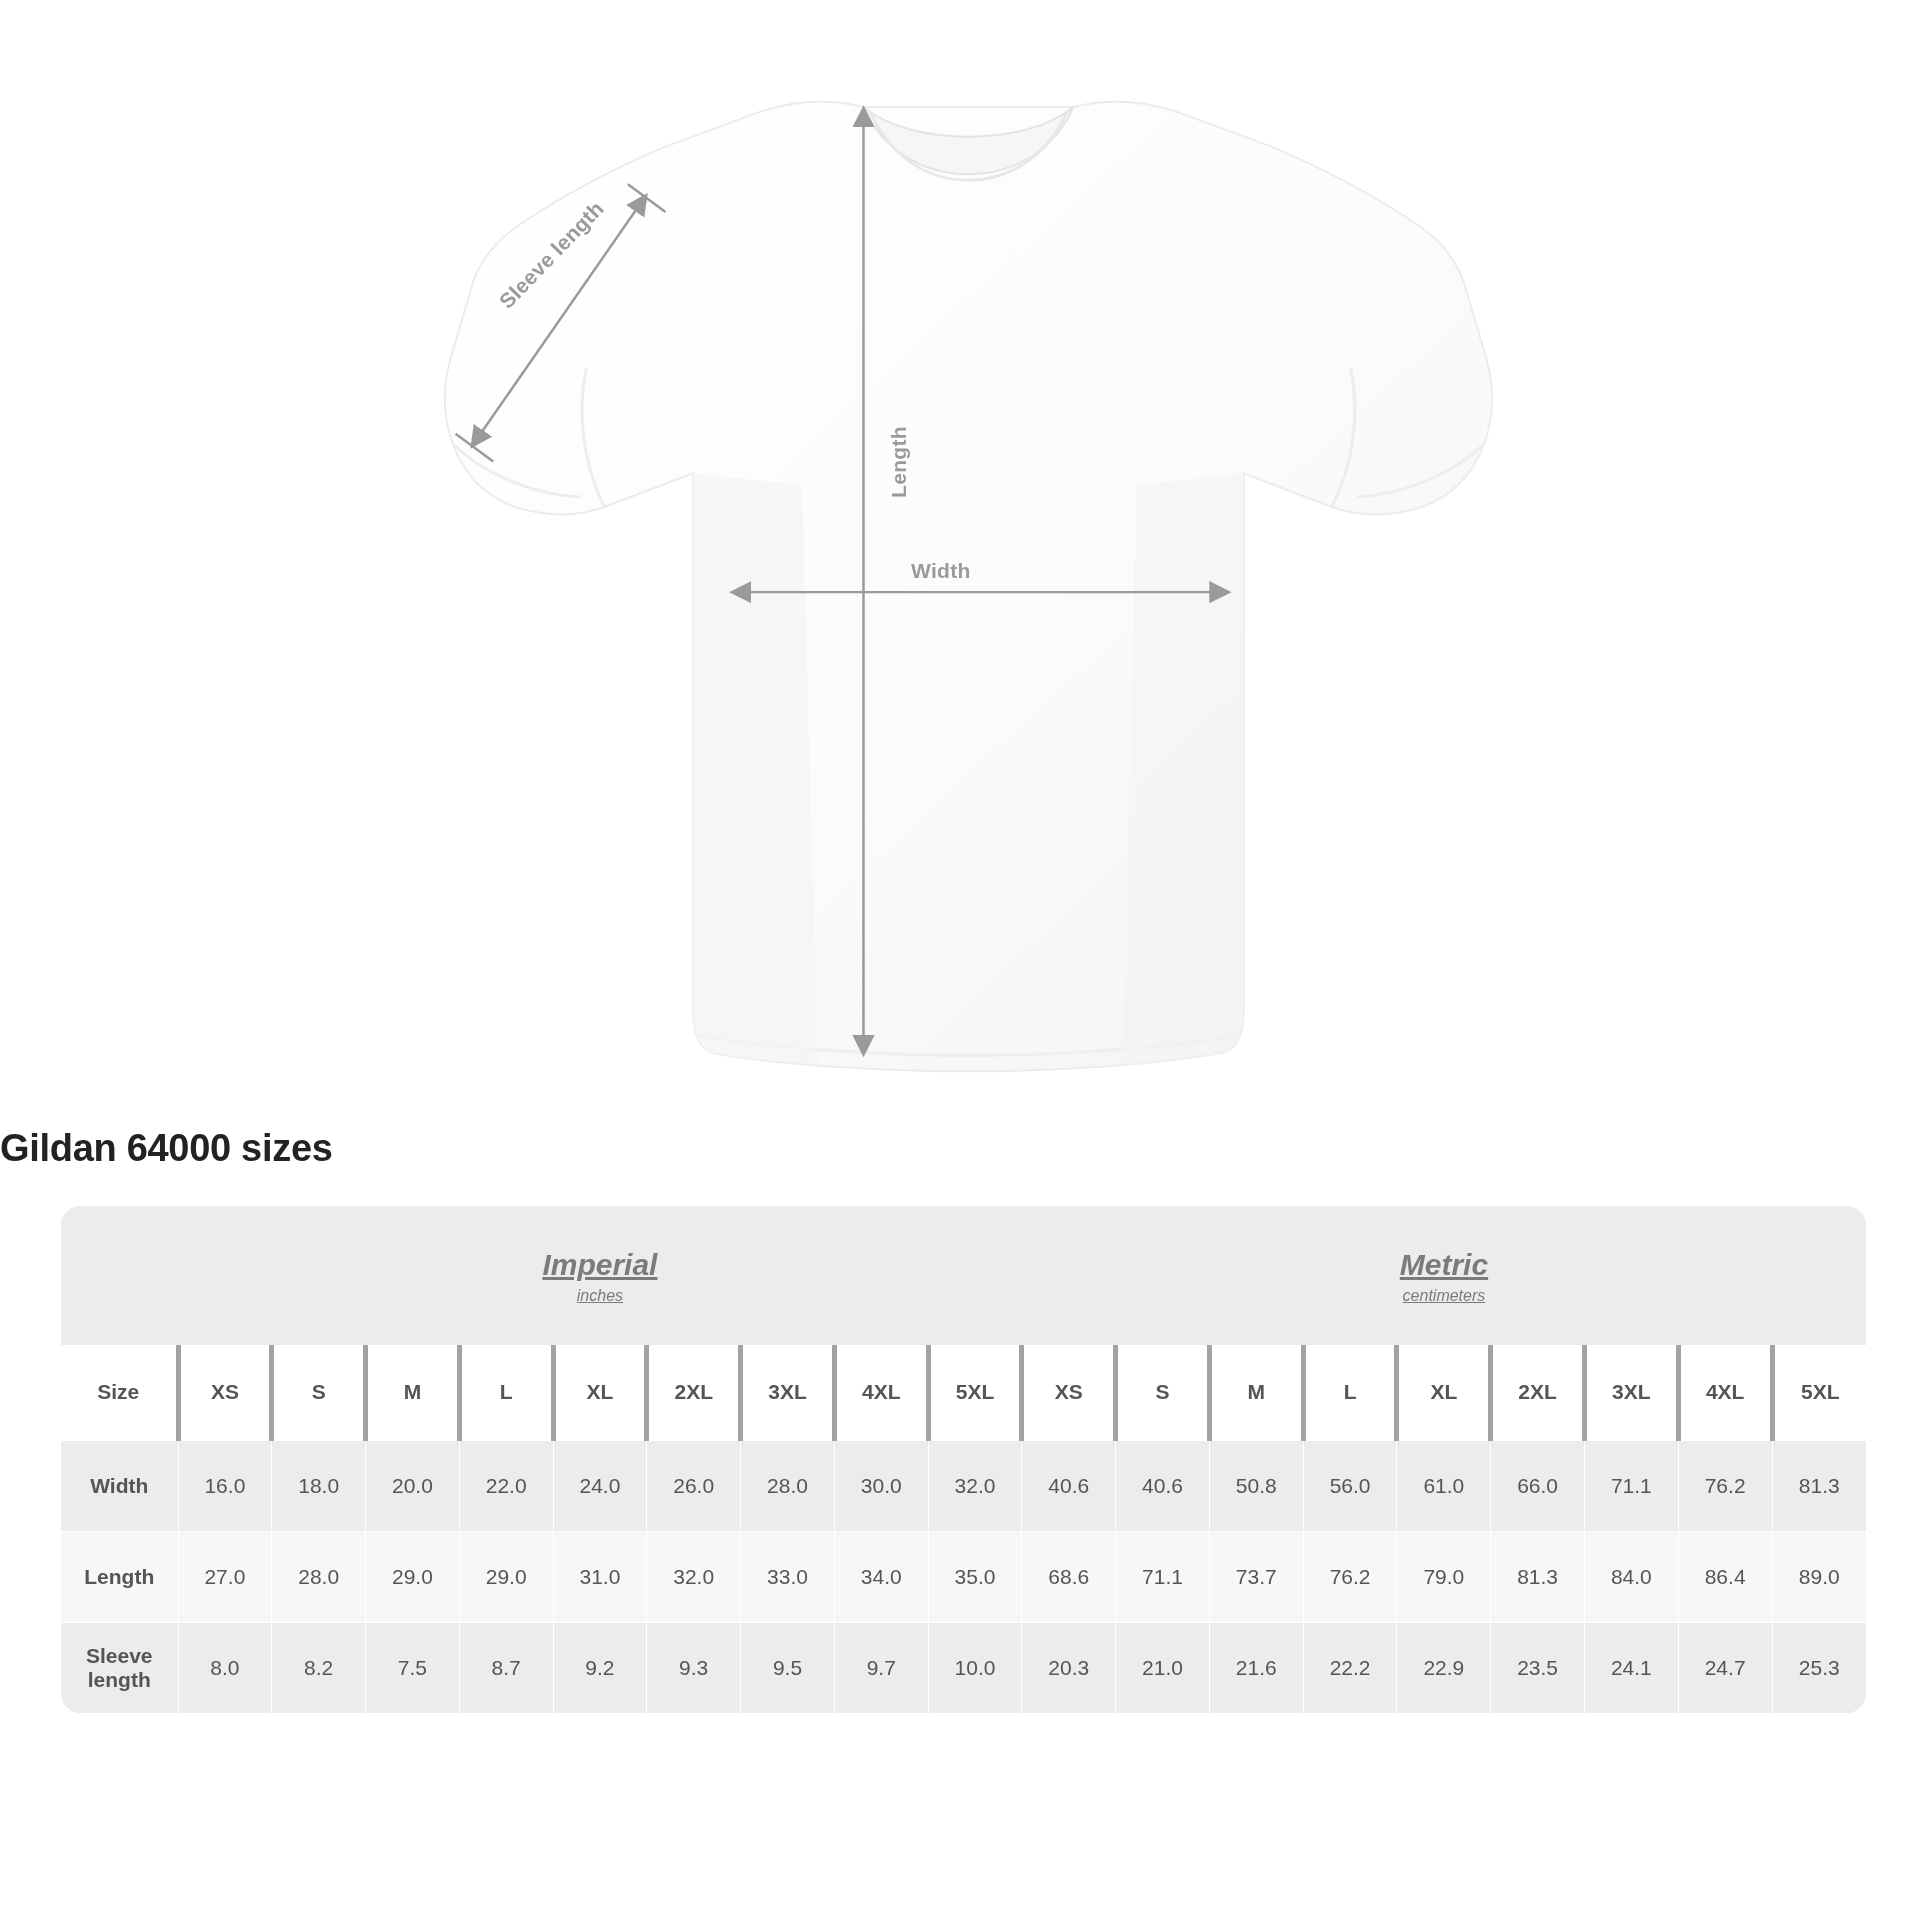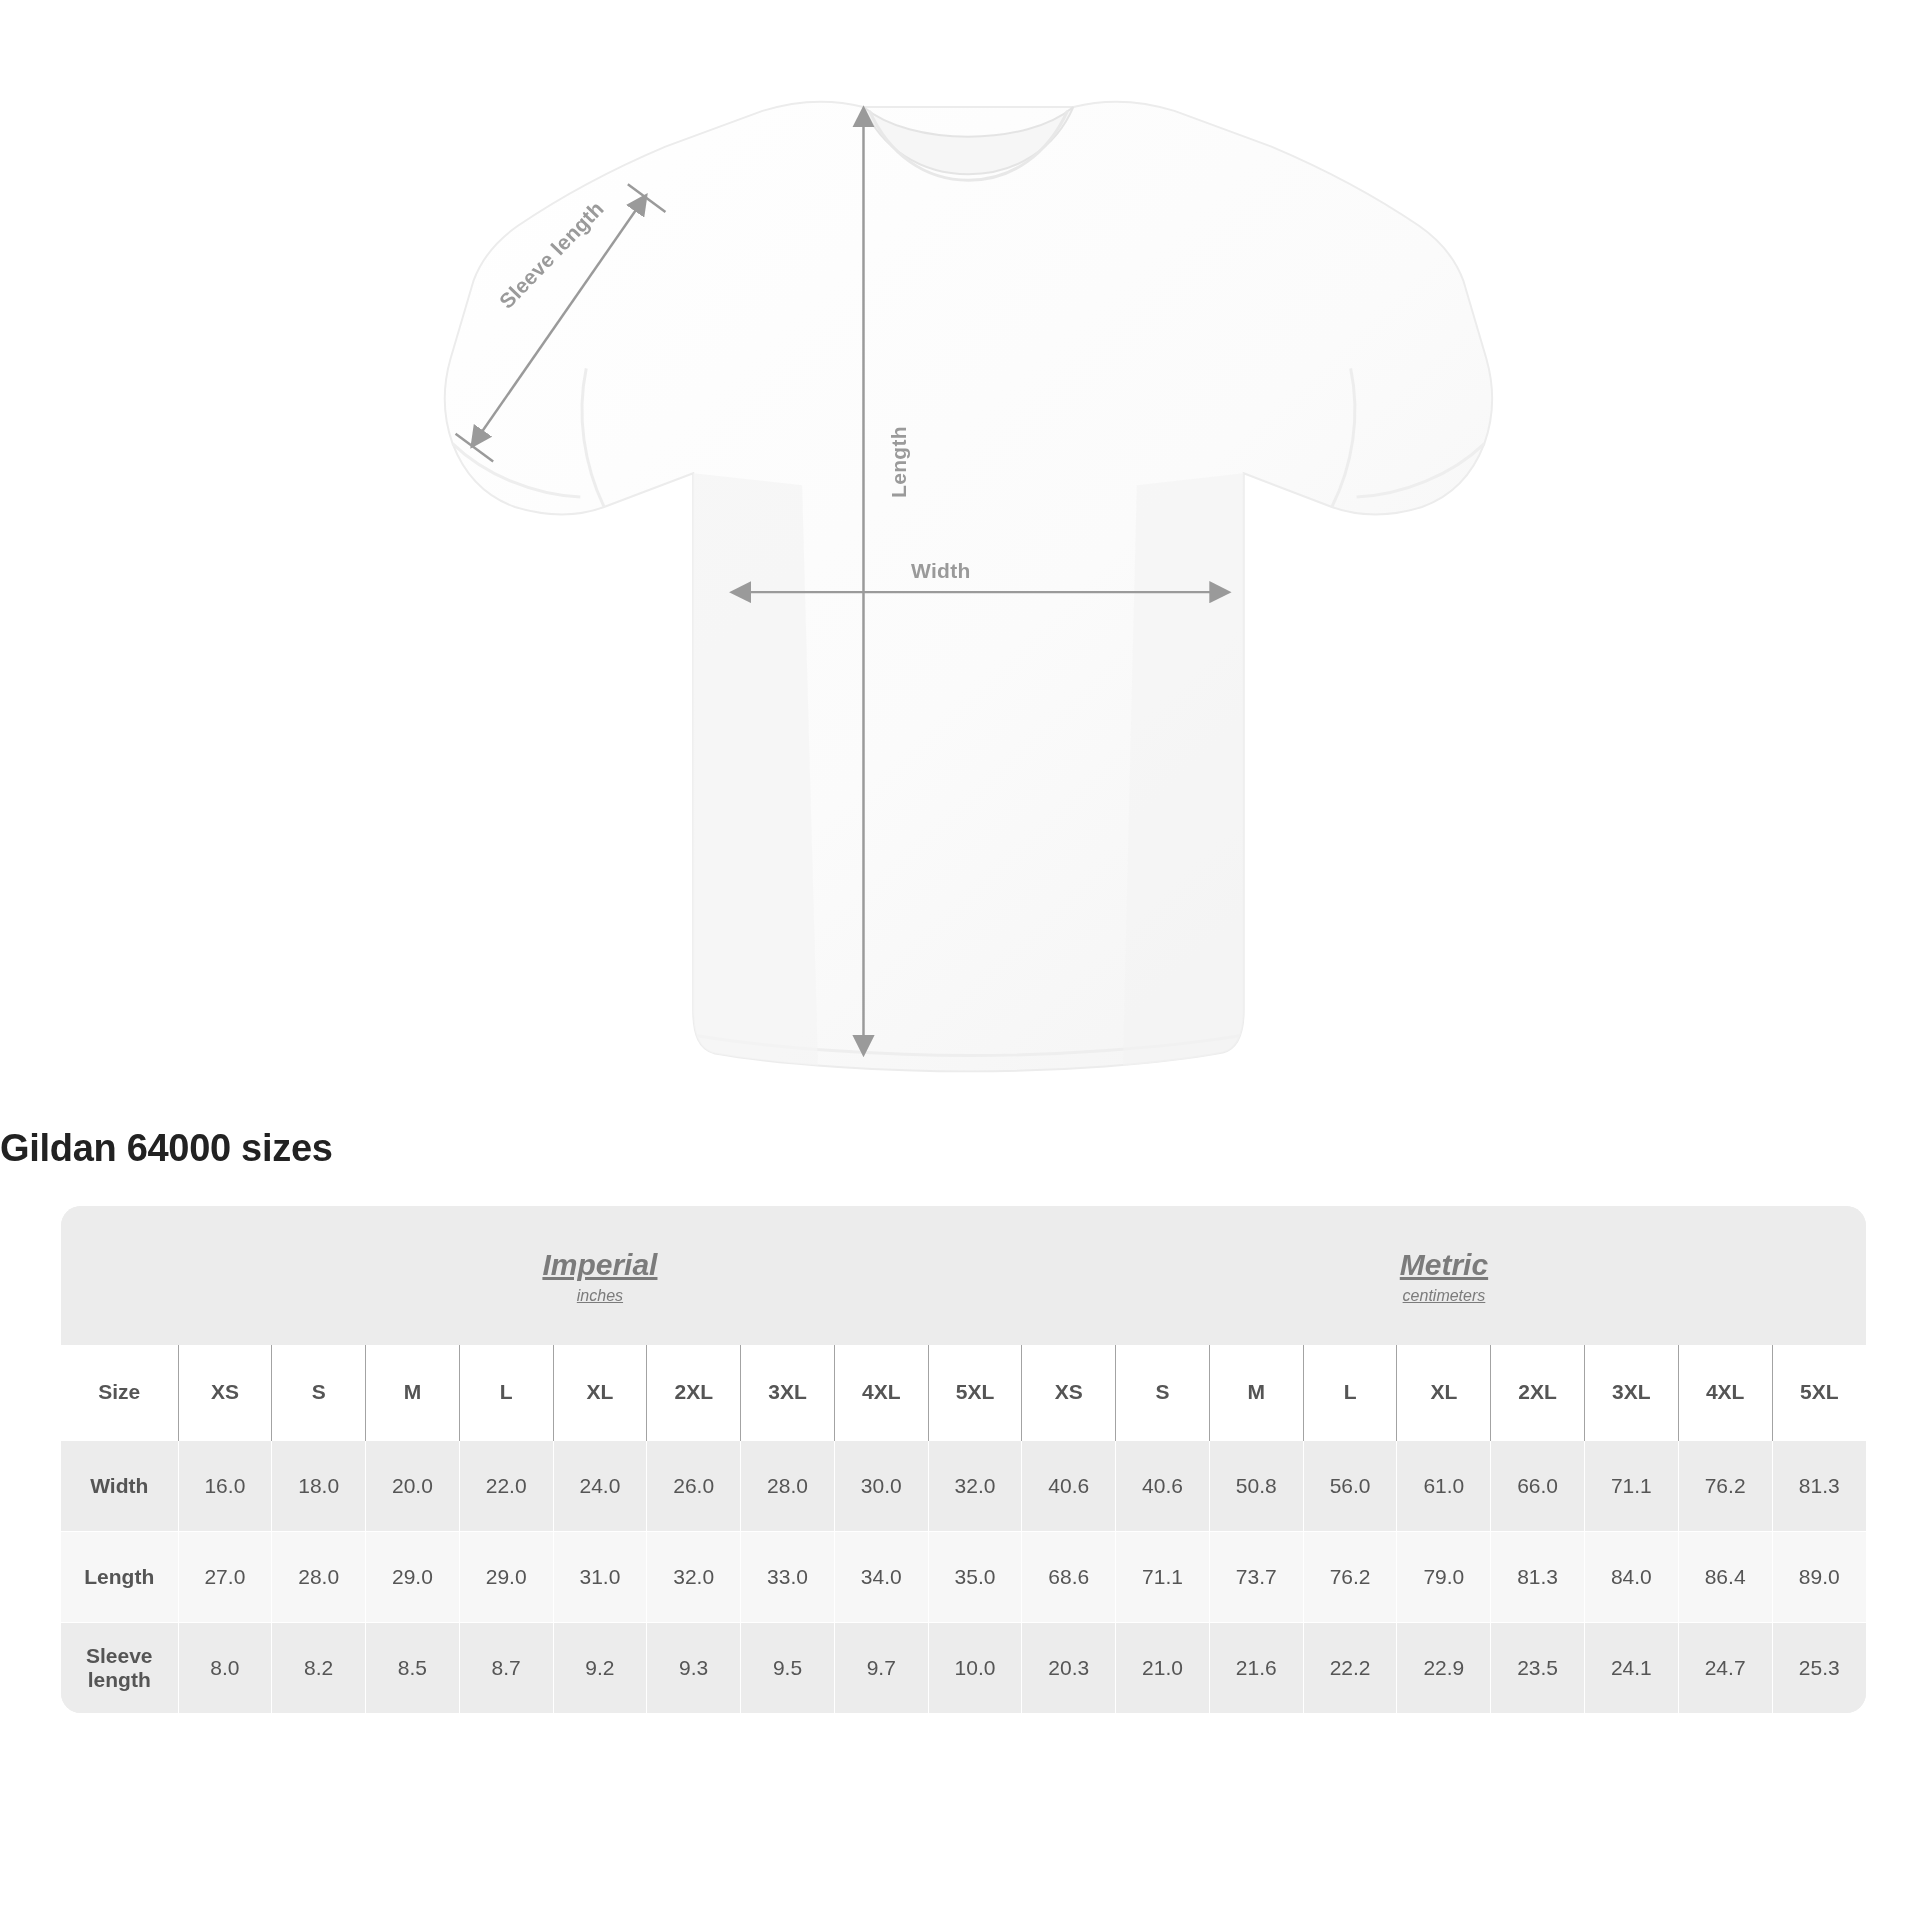--- a/index.html
+++ b/index.html
@@ -104,21 +104,21 @@
     color: #7b7b7b;
     margin-top: 4px;
     text-decoration: underline;
   }
   .head-row td {
     background: #ffffff;
     height: 95px;
     font-weight: bold;
     color: #5a5a5a;
     font-size: 23px;
-    border-right: 1px solid #a3a3a3;
+    border-right: 5px solid #a3a3a3;
   }
   .head-row td:last-child { border-right: none; }
   .data-row td {
     height: 91px;
     border-right: 1px solid #ffffff;
     border-top: 1px solid #ffffff;
     font-size: 22px;
     color: #4f4f4f;
   }
   .data-row td:last-child { border-right: none; }
@@ -302,21 +302,21 @@
           <td>81.3</td>
           <td>84.0</td>
           <td>86.4</td>
           <td>89.0</td>
         </tr>
 
         <tr class="data-row row-shade">
           <td class="rowhead">Sleeve length</td>
           <td>8.0</td>
           <td>8.2</td>
-          <td>8.5</td>
+          <td>7.5</td>
           <td>8.7</td>
           <td>9.2</td>
           <td>9.3</td>
           <td>9.5</td>
           <td>9.7</td>
           <td>10.0</td>
           <td>20.3</td>
           <td>21.0</td>
           <td>21.6</td>
           <td>22.2</td>

